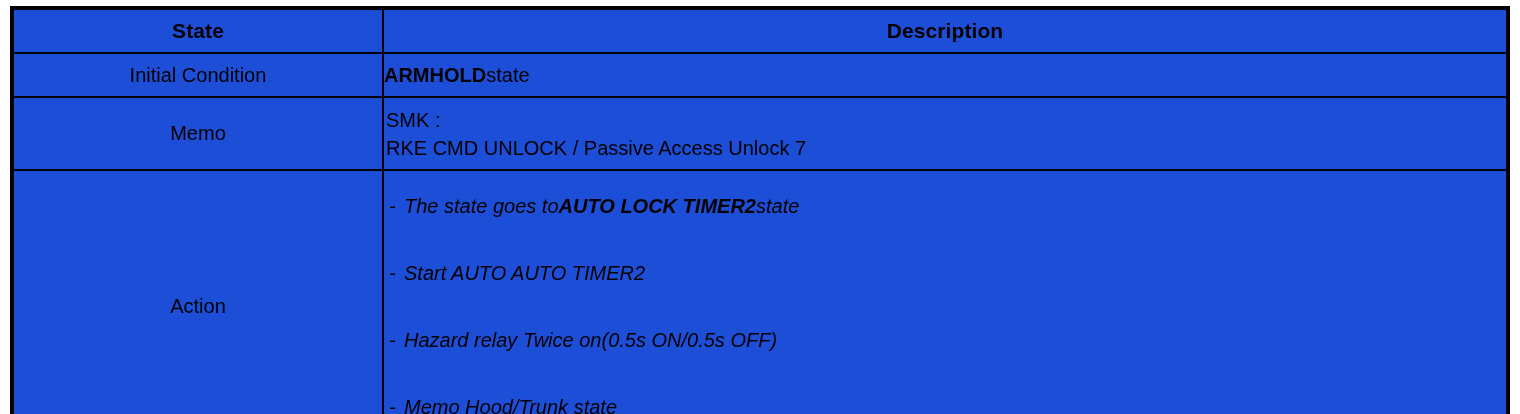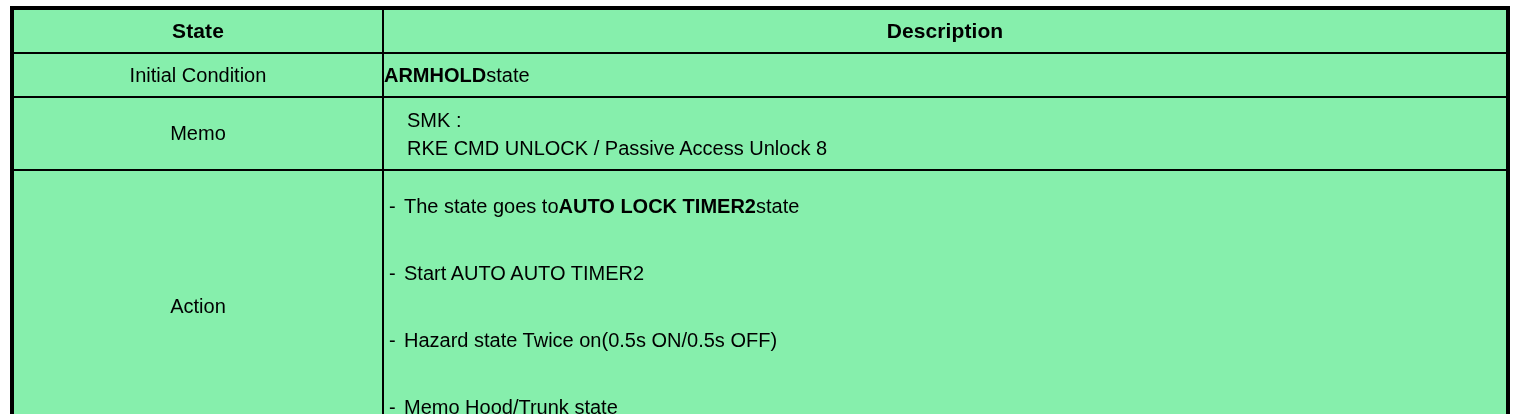--- a/index.html
+++ b/index.html
@@ -33,21 +33,21 @@
     border: 4px solid #000000;
     table-layout: fixed;
     box-sizing: border-box;
     background: #ffffff;
   }
 
   .state-table td {
     border: 2px solid #000000;
     padding: 0;
     vertical-align: middle;
-    background: #86efac;
+    background: #1d4ed8;
   }
 
   .col-state   { width: 370px; }
   .col-desc    { width: 1122px; }
 
   
   .row-header td {
     height: 42px;
   }
   .hdr-cell {
@@ -79,31 +79,32 @@
   .row-event   td { height: 71px; }
   .row-action  td { height: 243px; }
 
   .desc-line {
     line-height: 28px;
     white-space: nowrap;
   }
 
   .desc-cell.event {
     vertical-align: middle;
-    padding-left: 23px;
+    padding-left: 2px;
   }
 
   .action-list {
     padding-left: 5px;
     padding-top: 2px;
   }
   .action-line {
     line-height: 67px;
     white-space: nowrap;
     font-size: 20px;
+    font-style: italic;
   }
   .action-line .dash {
     display: inline-block;
     width: 15px;
   }
 
   b.strong {
     font-weight: bold;
     text-align: right;
   }
@@ -131,39 +132,39 @@
           <div class="desc-line">
             <b class="strong">ARMHOLD</b><span>state</span>
           </div>
         </td>
       </tr>
 
       <tr class="row-event">
         <td class="state-cell">Memo</td>
         <td class="desc-cell event">
           <div class="desc-line">SMK :</div>
-          <div class="desc-line">RKE CMD UNLOCK / Passive Access Unlock 8</div>
+          <div class="desc-line">RKE CMD UNLOCK / Passive Access Unlock 7</div>
         </td>
       </tr>
 
       <tr class="row-action">
         <td class="state-cell">Action</td>
         <td class="desc-cell">
           <div class="action-list">
 
             <div class="action-line">
               <span class="dash">-</span><span>The state goes to</span><b class="strong">AUTO LOCK TIMER2</b><span>state</span>
             </div>
 
             <div class="action-line">
               <span class="dash">-</span><span>Start AUTO AUTO TIMER2</span>
             </div>
 
             <div class="action-line">
-              <span class="dash">-</span><span>Hazard state Twice on(0.5s ON/0.5s OFF)</span>
+              <span class="dash">-</span><span>Hazard relay Twice on(0.5s ON/0.5s OFF)</span>
             </div>
 
             <div class="action-line">
               <span class="dash">-</span><span>Memo Hood/Trunk state</span>
             </div>
 
           </div>
         </td>
       </tr>
 

